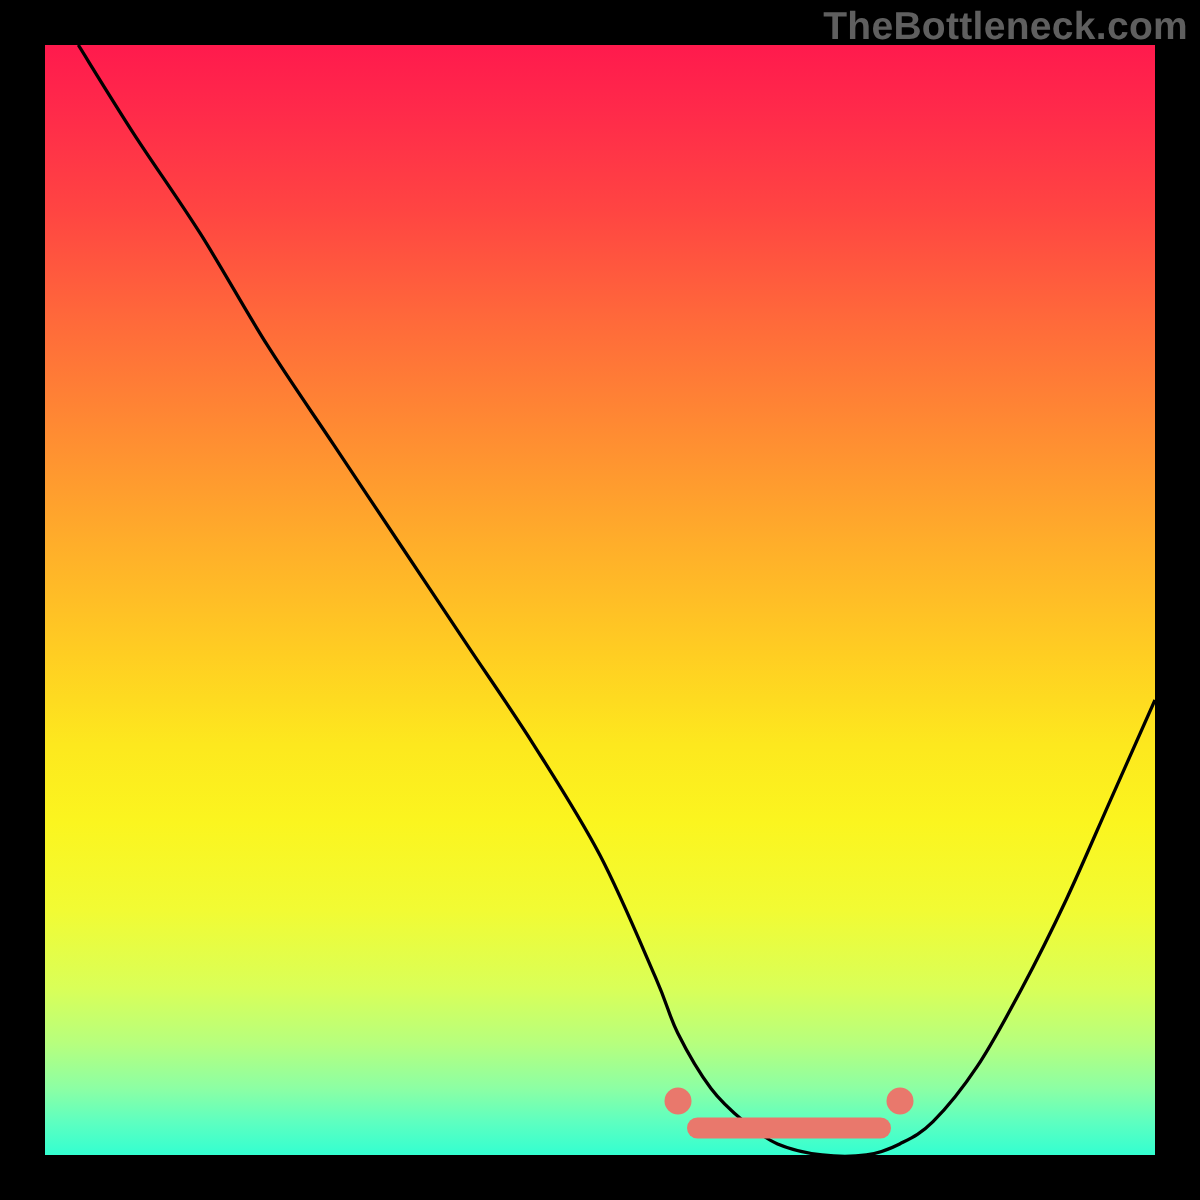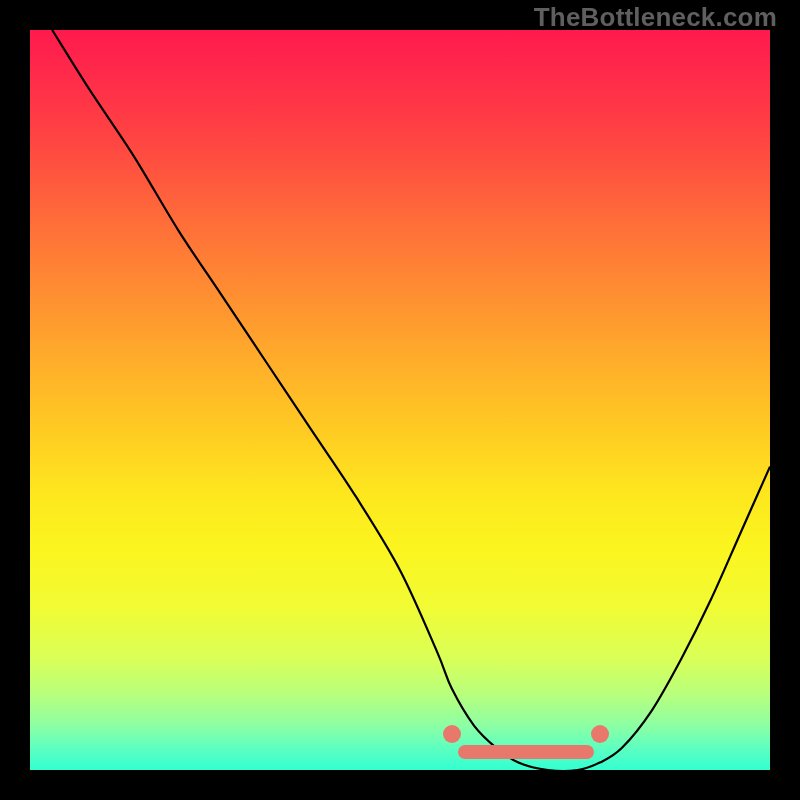--- a/index.html
+++ b/index.html
@@ -6,21 +6,21 @@
   html, body { width: 800px; height: 800px; overflow: hidden; background: #000; }
   .stage {
     position: relative;
     width: 800px;
     height: 800px;
     background: #000;
   }
   .watermark {
     position: absolute;
     top: 2px;
-    right: 23px;
+    right: 8px;
     font-family: Arial, Helvetica, sans-serif;
     font-size: 26px;
     font-weight: bold;
     color: #5f5f5f;
     letter-spacing: 0.2px;
     z-index: 5;
   }
   .plot {
     position: absolute;
     left: 30px;

